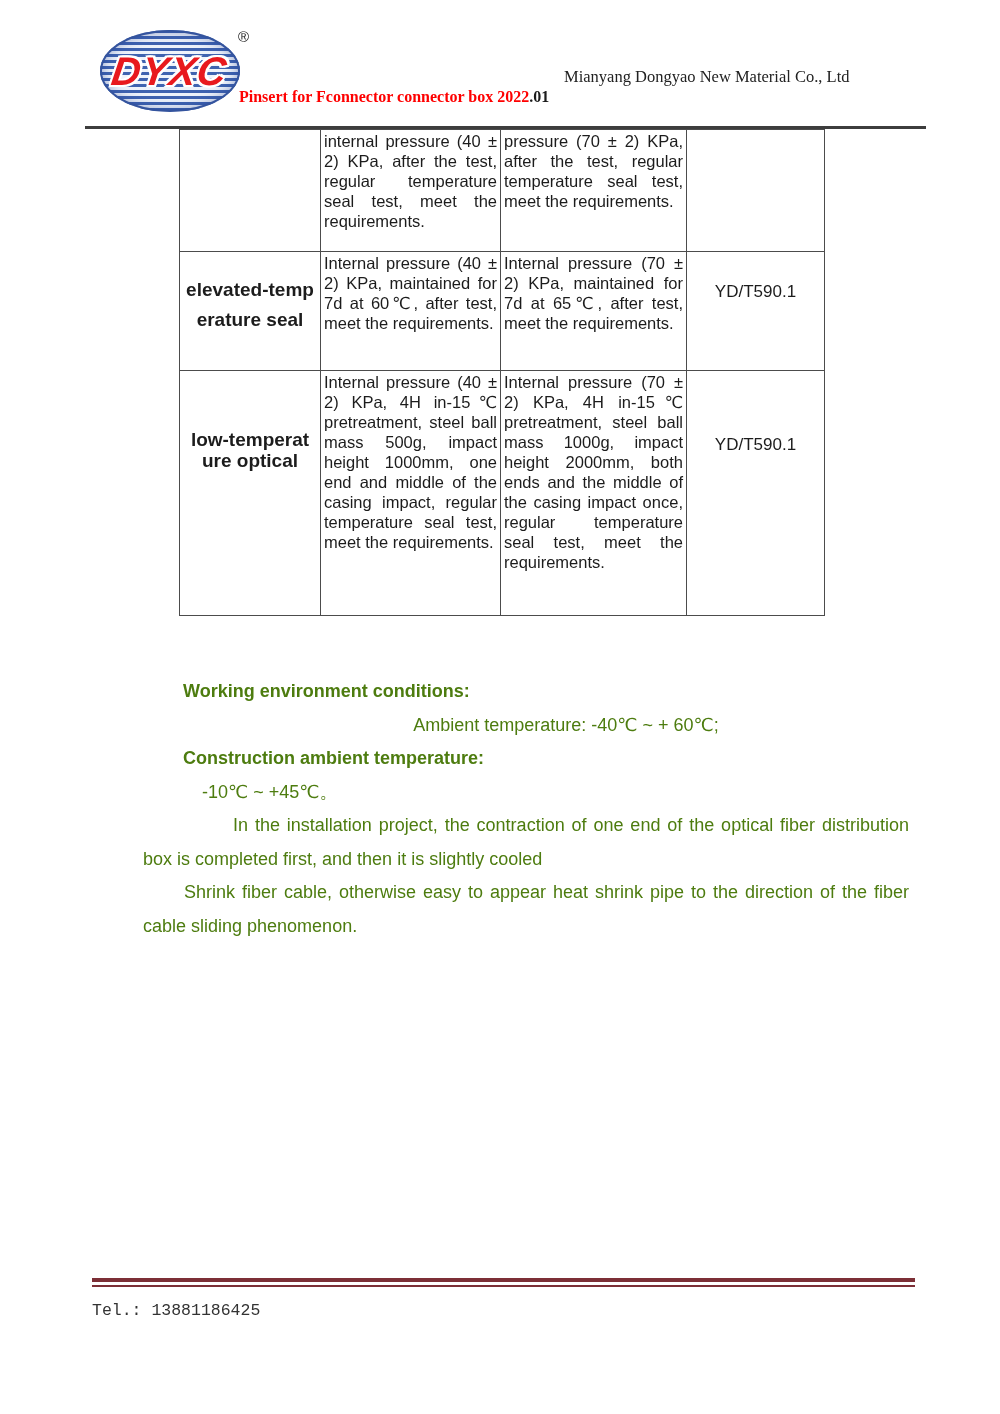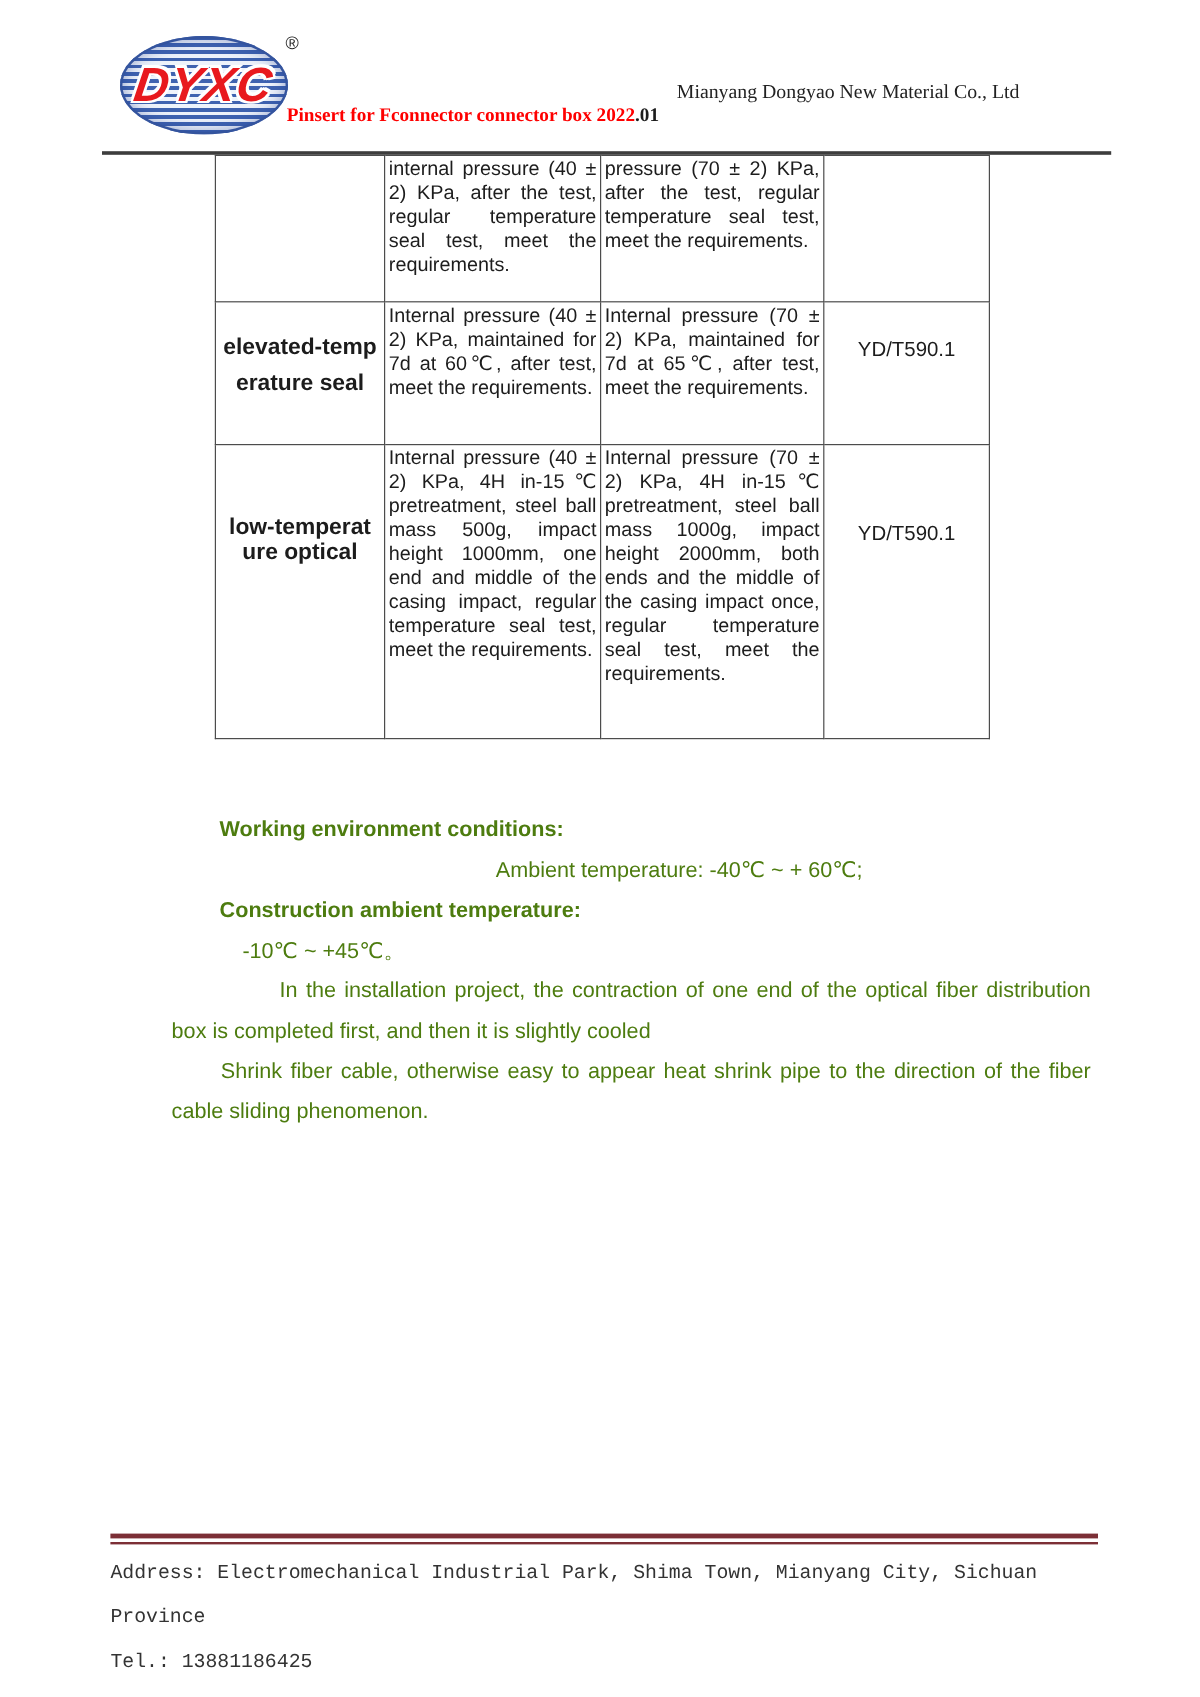--- a/index.html
+++ b/index.html
@@ -142,17 +142,16 @@
     <div class="sec-line sec-bold">Working environment conditions:</div>
     <div class="sec-line indent-temp">Ambient temperature: -40℃ ~ + 60℃;</div>
     <div class="sec-line sec-bold">Construction ambient temperature:</div>
     <div class="sec-line indent-range">-10℃ ~ +45℃。</div>
     <div class="para para-1">In the installation project, the contraction of one end of the optical fiber distribution box is completed first, and then it is slightly cooled</div>
     <div class="para para-2">Shrink fiber cable, otherwise easy to appear heat shrink pipe to the direction of the fiber cable sliding phenomenon.</div>
   </div>
 
   <div class="footer-rule"></div>
   <div class="footer-text">
-    <div class="footer-line">Address: Electromechanical Industrial Park, Shima Town, Mianyang City, Sichuan Province</div>
     <div class="footer-line">Tel.: 13881186425</div>
   </div>
 
 </div>
 
 </body></html>

